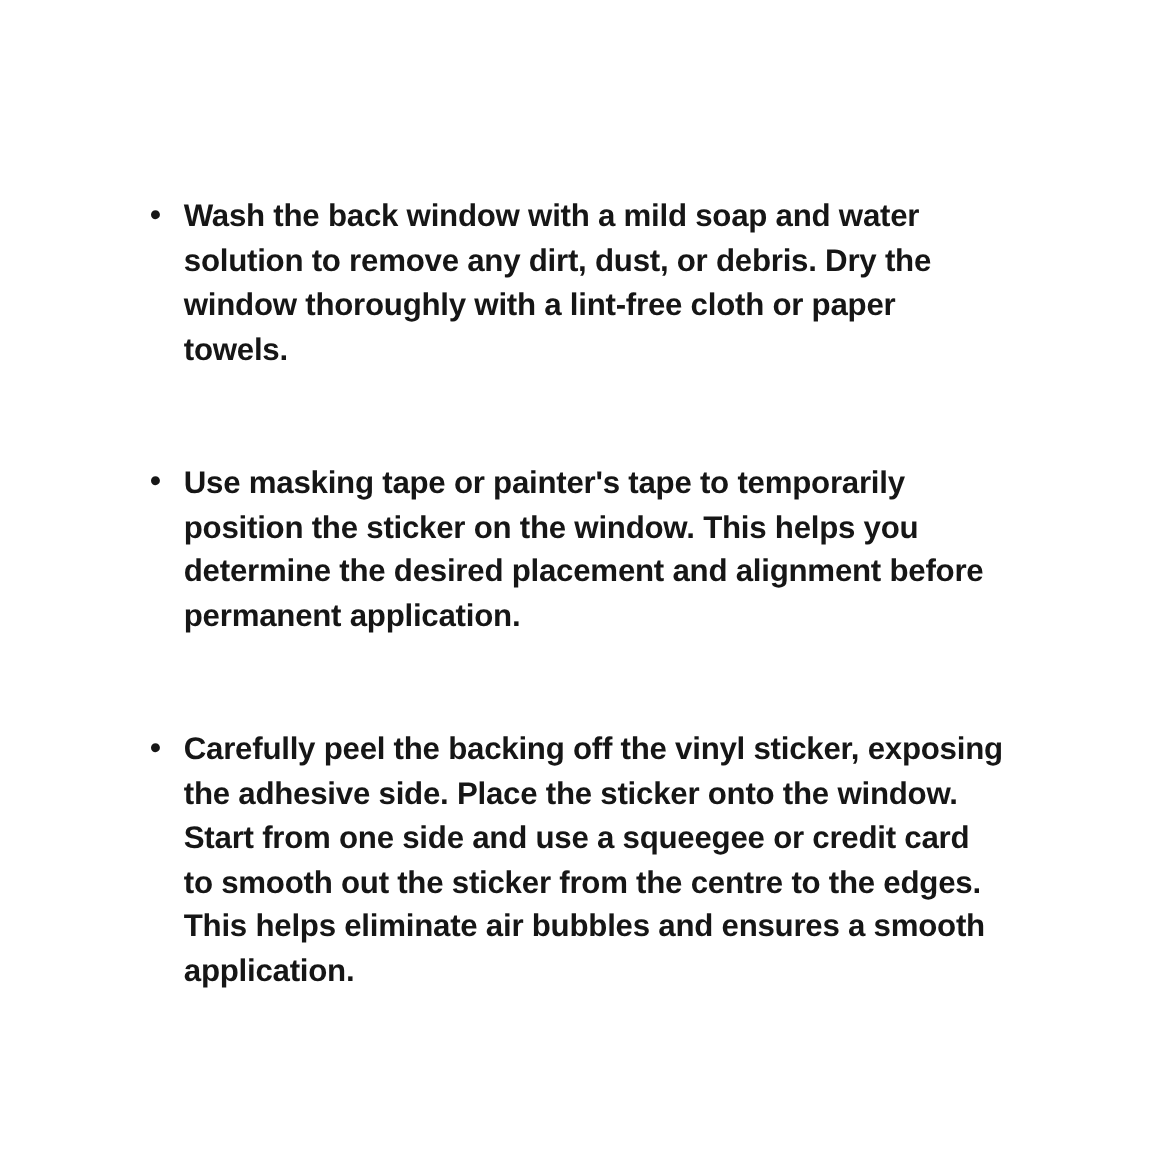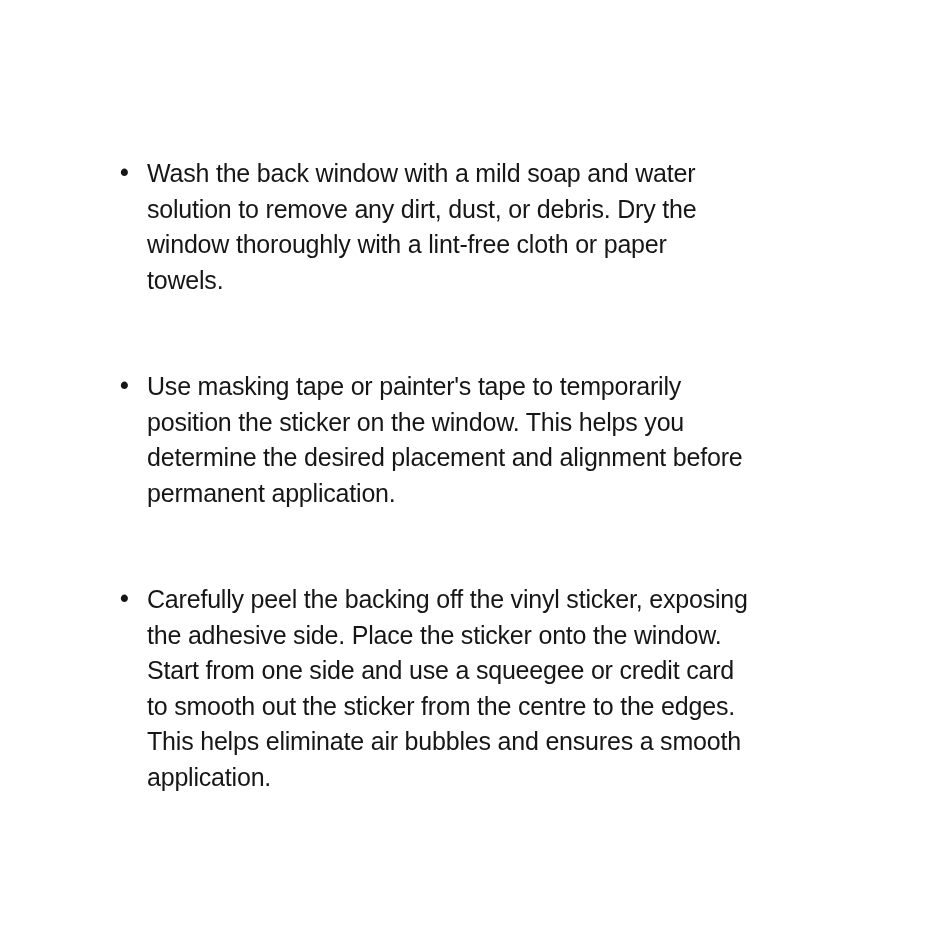--- a/index.html
+++ b/index.html
@@ -38,21 +38,21 @@
     left: 0;
     top: -1px;
     font-size: 25px;
     line-height: 35.5px;
     font-weight: 700;
     color: var(--fg, #161616);
   }
   .bullet-text {
     font-size: 25px;
     line-height: 35.5px;
-    font-weight: 400;
+    font-weight: 700;
     letter-spacing: -0.2px;
     color: var(--fg, #161616);
     white-space: pre-line;
   }
 </style>
 </head>
 <body>
 
 <div class="page">
   <div class="bullet-list">

